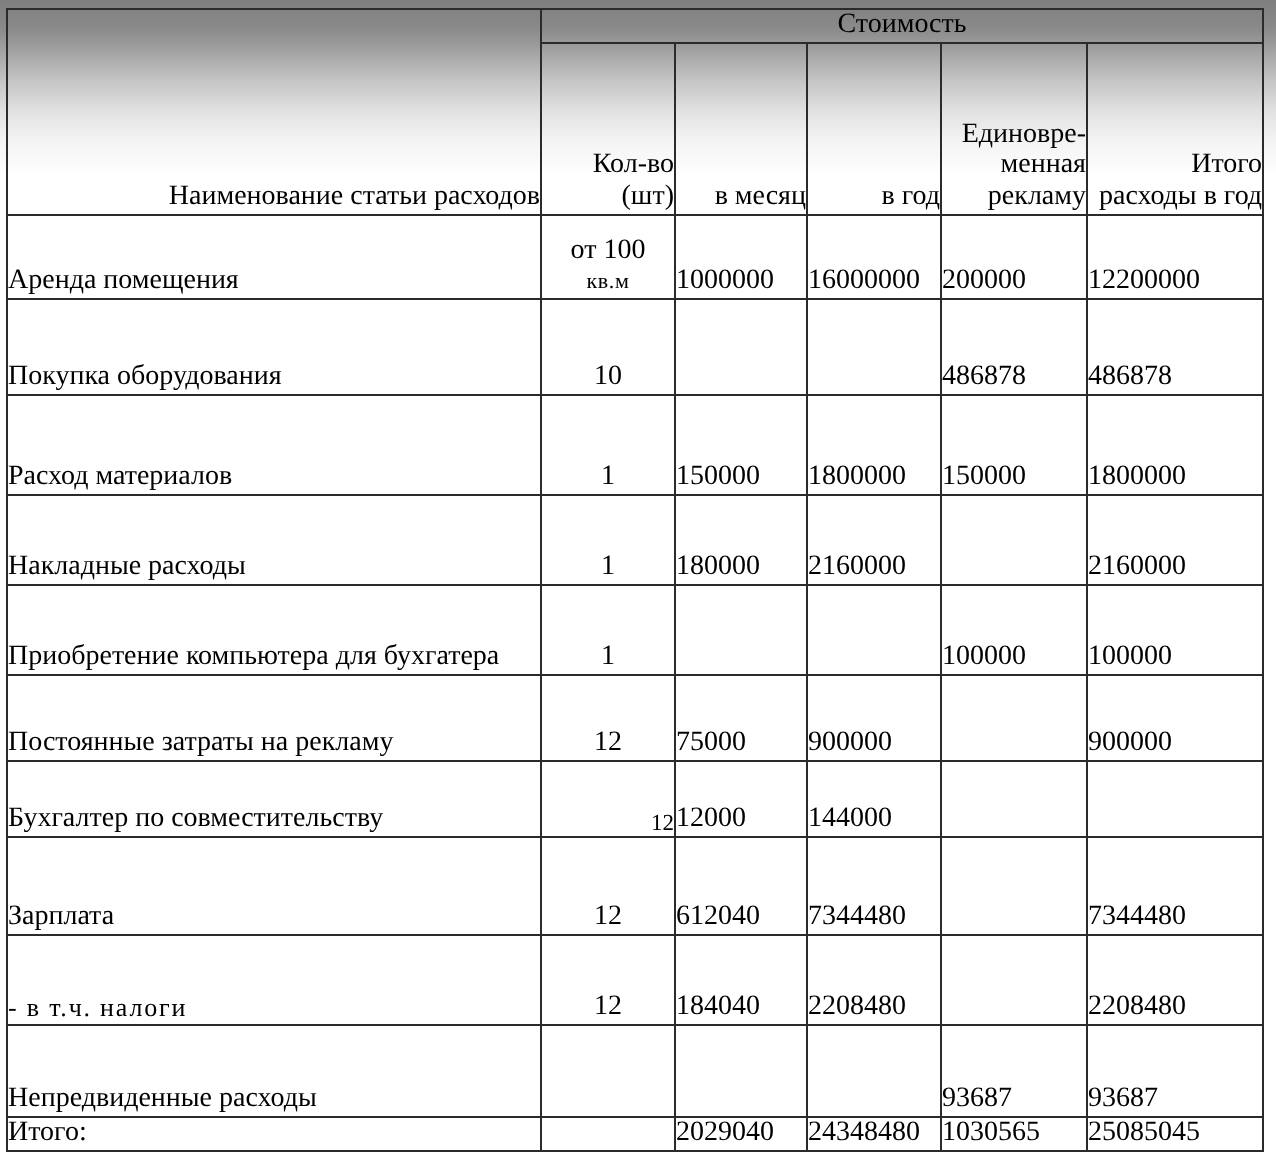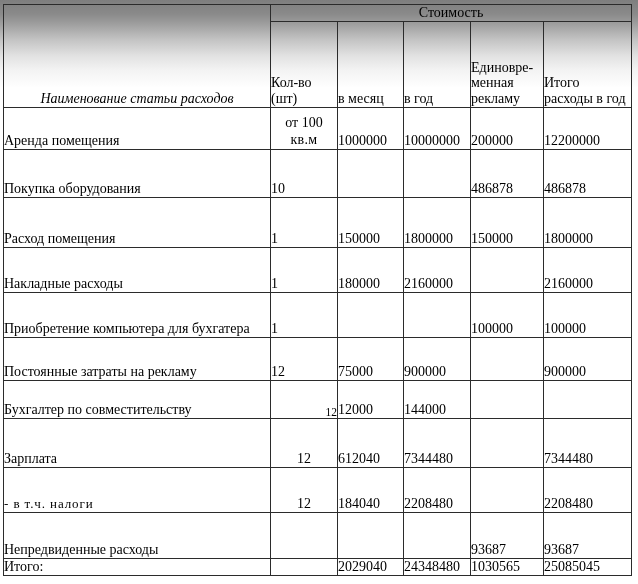--- a/index.html
+++ b/index.html
@@ -55,61 +55,60 @@
   table.budget td {
     border: 1px solid #2b2b2b;
     padding: 0;
     vertical-align: bottom;
     background: transparent;
   }
 
   
   td.hdr {
     background: transparent;
-    text-align: left;
+    text-align: right;
     vertical-align: middle;
     line-height: 1.12;
   }
   td.hdr-top {
     vertical-align: middle;
     text-align: center;
   }
   td.hdr-name {
     vertical-align: middle;
-    text-align: center;
-    font-style: italic;
   }
 
   
   tbody td { background: #ffffff; }
 
   .cell-label {
     text-align: left;
     padding: 0 0 1px 3px;
     white-space: nowrap;
   }
   .cell-qty {
+    text-align: center;
     vertical-align: middle;
     padding: 0 4px 0 4px;
   }
   .cell-num {
     vertical-align: bottom;
     padding: 0 3px 1px 0;
     white-space: nowrap;
   }
 
   
   .qty-two-line {
     line-height: 1.25;
     padding-bottom: 1px;
     vertical-align: bottom;
     text-align: center;
   }
   .qty-two-line .small {
-    font-size: 14px;
+    font-size: 11px;
     letter-spacing: 0.3px;
   }
   .qty-bottom-right {
     text-align: right;
     vertical-align: bottom;
     font-size: 11.5px;
     padding: 0 0 2px 0;
   }
   .qty-bottom-center {
     text-align: center;
@@ -163,36 +162,36 @@
 
     <tbody>
 
       <tr style="height:42px">
         <td class="cell-label">Аренда помещения</td>
         <td class="qty-two-line">
           <div>от 100</div>
           <div class="small">кв.м</div>
         </td>
         <td class="cell-num">1000000</td>
-        <td class="cell-num">10000000</td>
+        <td class="cell-num">16000000</td>
         <td class="cell-num">200000</td>
         <td class="cell-num">12200000</td>
       </tr>
 
       <tr style="height:48px">
         <td class="cell-label">Покупка оборудования</td>
         <td class="cell-qty">10</td>
         <td class="cell-num"></td>
         <td class="cell-num"></td>
         <td class="cell-num">486878</td>
         <td class="cell-num">486878</td>
       </tr>
 
       <tr style="height:50px">
-        <td class="cell-label">Расход помещения</td>
+        <td class="cell-label">Расход материалов</td>
         <td class="cell-qty">1</td>
         <td class="cell-num">150000</td>
         <td class="cell-num">1800000</td>
         <td class="cell-num">150000</td>
         <td class="cell-num">1800000</td>
       </tr>
 
       <tr style="height:45px">
         <td class="cell-label">Накладные расходы</td>
         <td class="cell-qty">1</td>

